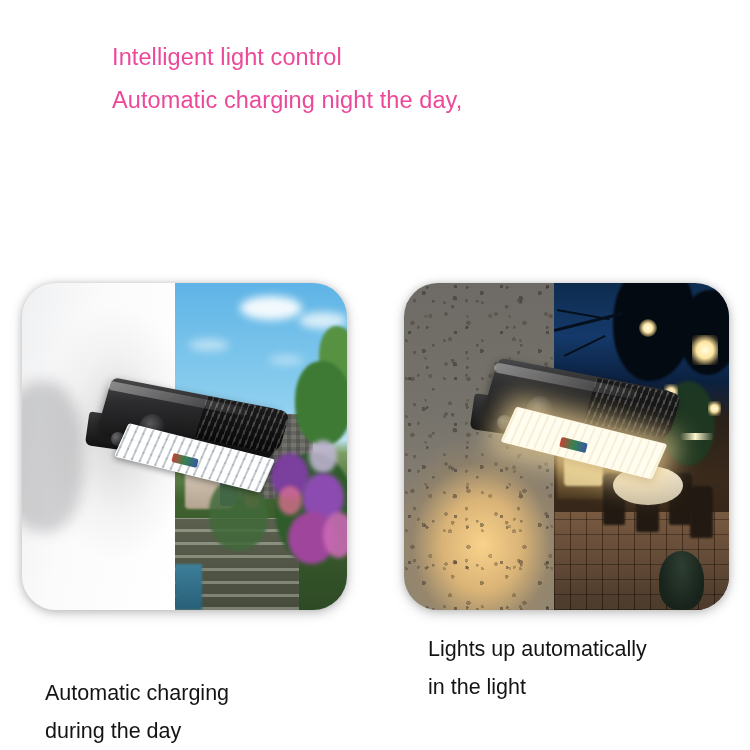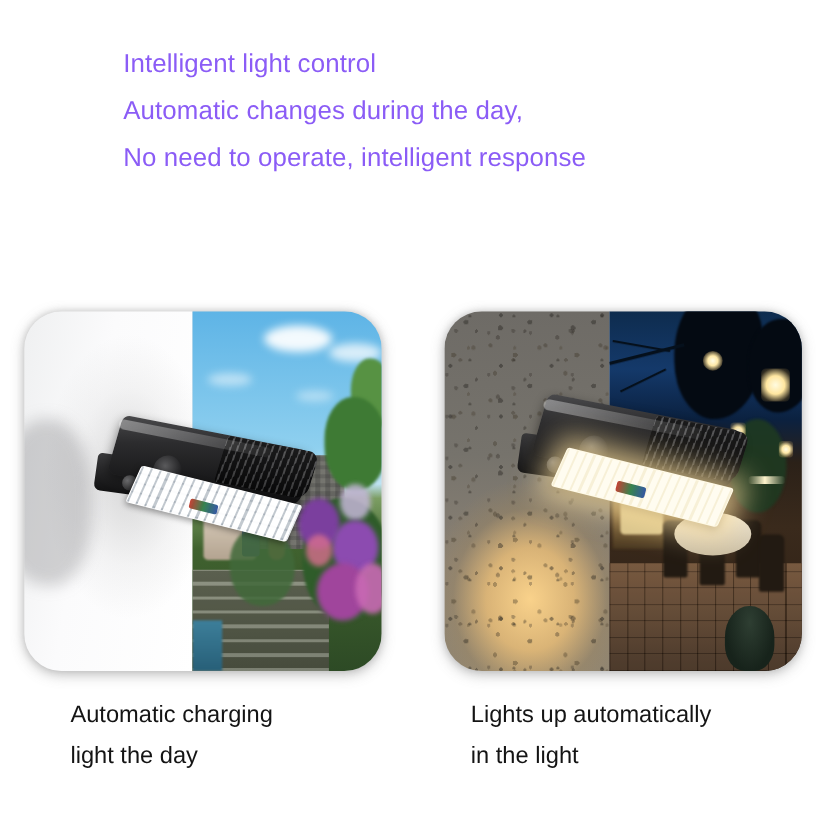--- a/index.html
+++ b/index.html
@@ -19,21 +19,21 @@
   
   .headline {
     position: absolute;
     left: 112px;
     top: 36px;
     width: 580px;
   }
   .headline-line {
     font-size: 23.5px;
     line-height: 43px;
-    color: #8b5cf6;
+    color: #ec4899;
     letter-spacing: 0.1px;
     white-space: nowrap;
   }
 
   
   .panels {
     position: absolute;
     left: 0;
     top: 283px;
     width: 750px;
@@ -392,31 +392,30 @@
   }
 
   
   .captions { position: absolute; left: 0; top: 630px; width: 750px; }
   .caption {
     position: absolute;
     font-size: 21.5px;
     line-height: 38px;
     color: #141414;
   }
-  .caption-left  { left: 64px;  width: 330px; }
+  .caption-left  { left: 45px;  width: 330px; margin-top: 44px; }
   .caption-right { left: 428px; width: 320px; }
   .caption div { white-space: nowrap; }
 </style>
 </head>
 <body>
 
 <div class="headline">
   <div class="headline-line">Intelligent light control</div>
-  <div class="headline-line">Automatic changes during the day,</div>
-  <div class="headline-line">No need to operate, intelligent response</div>
+  <div class="headline-line">Automatic charging night the day,</div>
 </div>
 
 <div class="panels">
 
   <div class="panel panel-day">
 
     <div class="half day-wall">
       <div class="wall-shadow"></div>
     </div>
 
@@ -494,19 +493,19 @@
       <div class="knob"></div>
       <div class="led-panel glow"></div>
       <div class="sensor"></div>
     </div>
   </div>
 </div>
 
 <div class="captions">
   <div class="caption caption-left">
     <div>Automatic charging</div>
-    <div>light the day</div>
+    <div>during the day</div>
   </div>
   <div class="caption caption-right">
     <div>Lights up automatically</div>
     <div>in the light</div>
   </div>
 </div>
 
 </body></html>

